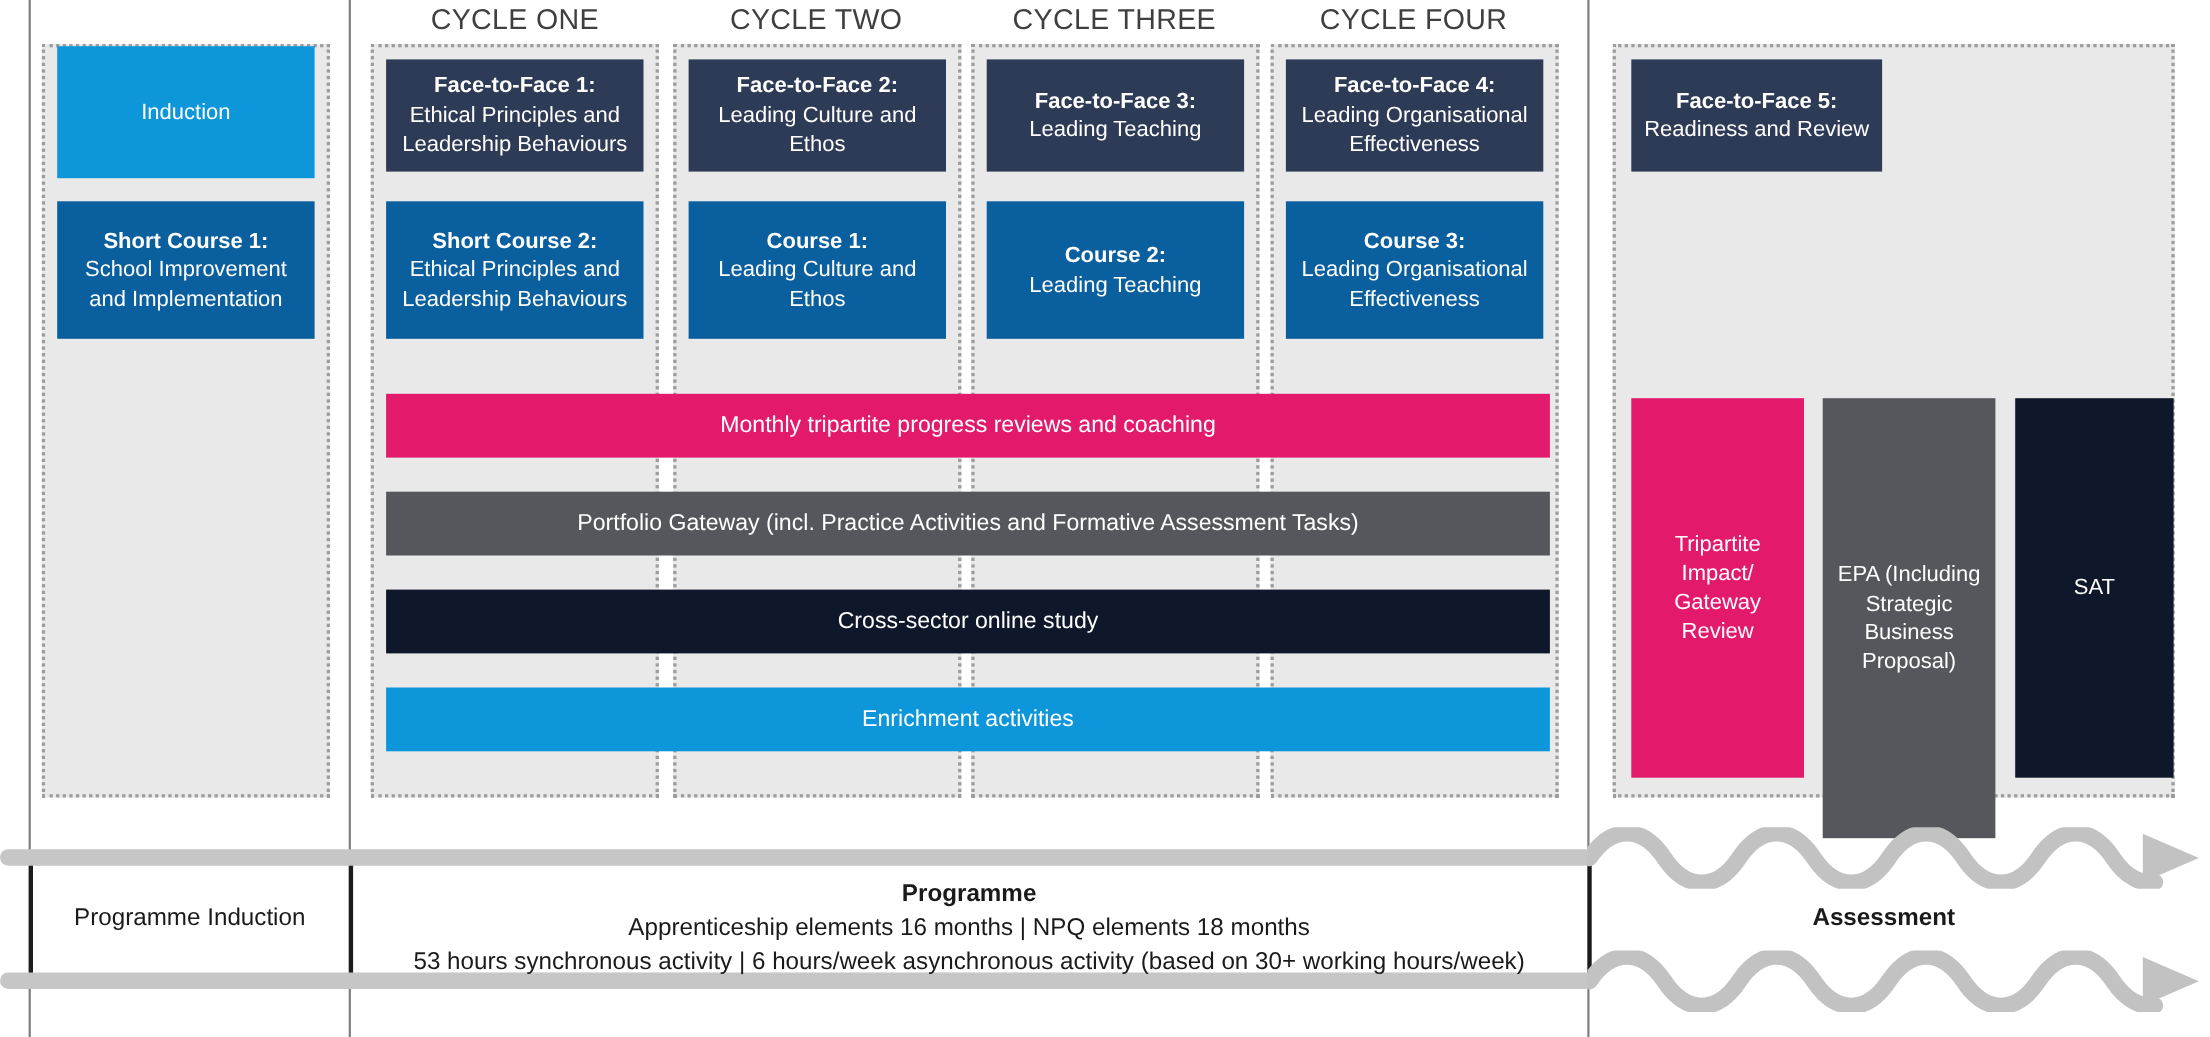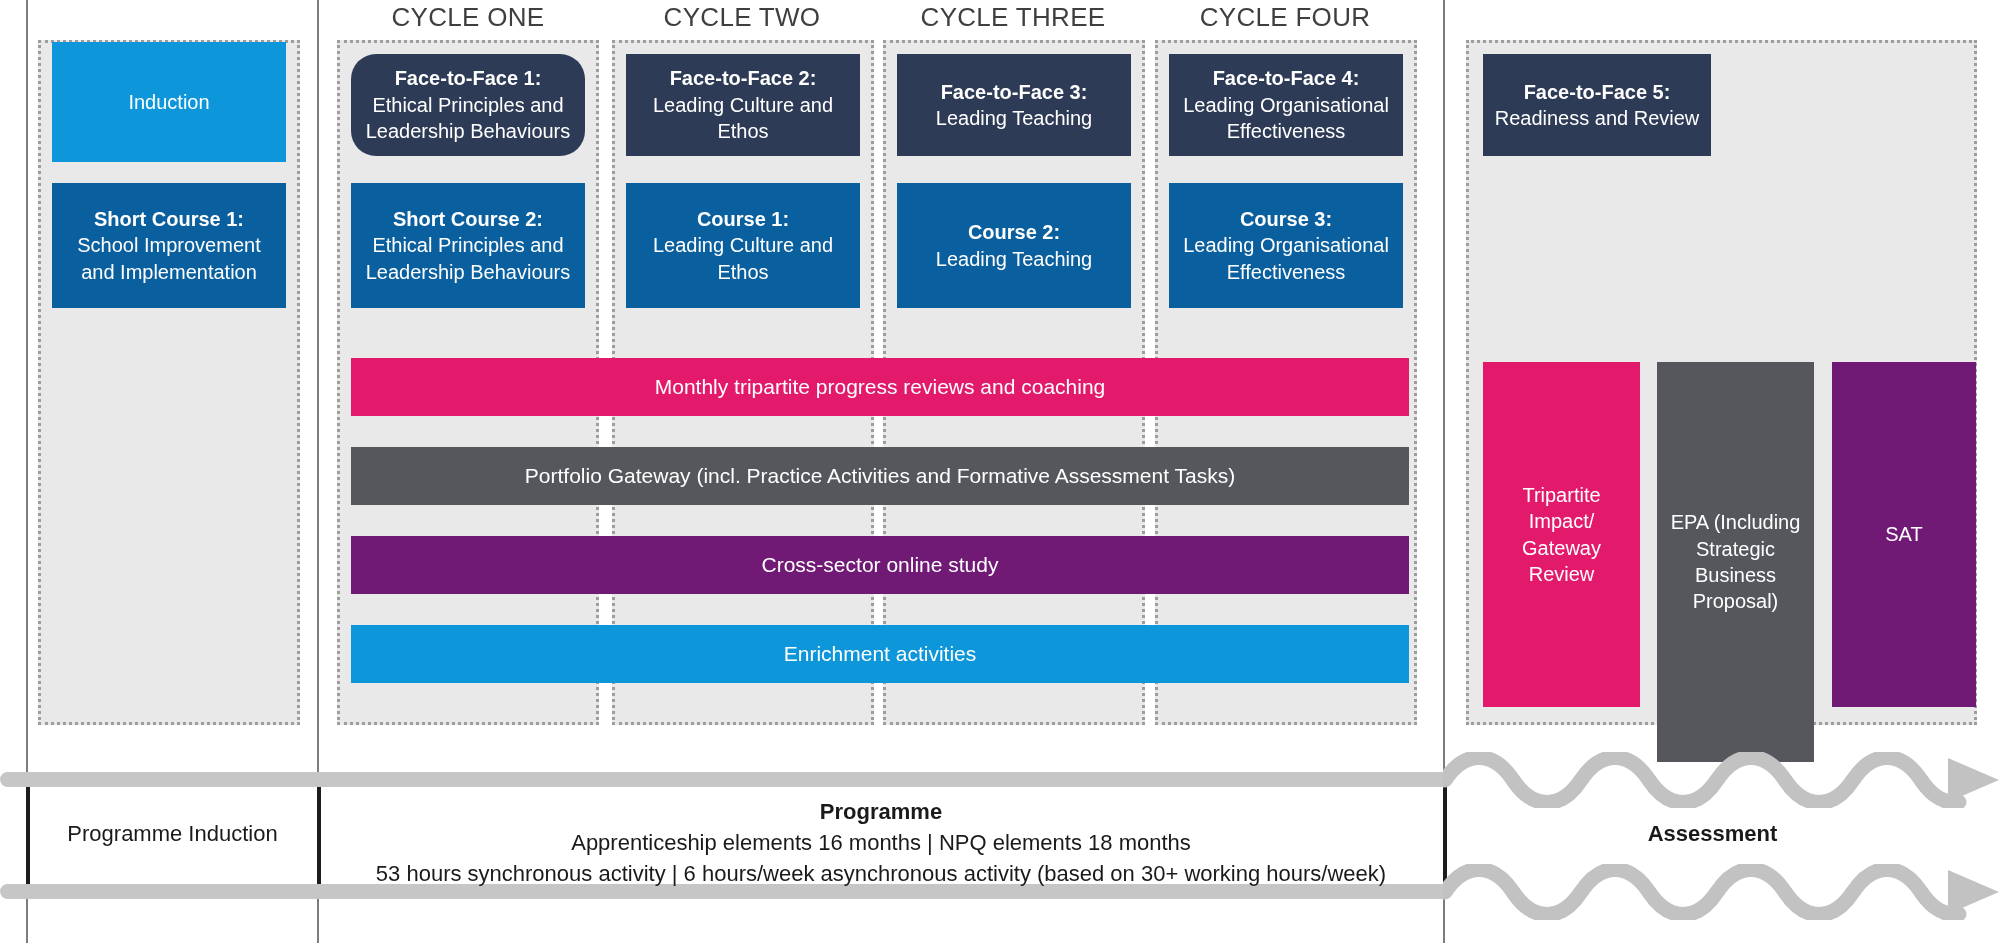--- a/index.html
+++ b/index.html
@@ -46,21 +46,21 @@
     padding:4px 6px;
   }
   .tile .ttl{font-weight:700;}
   .tile span{display:block;}
 
   .navy{background:#2e3b56;}
   .blue{background:#0a5f9e;}
   .lightblue{background:#0d96da;}
   .pink{background:#e3196b;}
   .grey{background:#55575c;}
-  .cyan{background:#701a75;}
+  .cyan{background:#0f172a;}
 
   
   .strip{
     position:absolute;
     display:flex;align-items:center;justify-content:center;
     color:#ffffff;font-size:21px;text-align:left;
   }
 
   
   .vrule-thin{position:absolute;width:2px;background:#7d7d7d;}
@@ -94,21 +94,21 @@
   <div class="tile lightblue" style="left:52px;top:42px;width:234px;height:120px;">
     <span>Induction</span>
   </div>
 
   <div class="tile blue" style="left:52px;top:183px;width:234px;height:125px;flex-direction:column;">
     <span class="ttl">Short Course 1:</span>
     <span>School Improvement and Implementation</span>
   </div>
 
   <div class="dotbox" style="left:337px;top:40px;width:262px;height:685px;"></div>
-  <div class="tile navy" style="left:351px;top:54px;width:234px;height:102px;flex-direction:column;border-radius:25px;">
+  <div class="tile navy" style="left:351px;top:54px;width:234px;height:102px;flex-direction:column;">
     <span class="ttl">Face-to-Face 1:</span>
     <span>Ethical Principles and Leadership Behaviours</span>
   </div>
   <div class="tile blue" style="left:351px;top:183px;width:234px;height:125px;flex-direction:column;">
     <span class="ttl">Short Course 2:</span>
     <span>Ethical Principles and Leadership Behaviours</span>
   </div>
 
   <div class="dotbox" style="left:612px;top:40px;width:262px;height:685px;"></div>
   <div class="tile navy" style="left:626px;top:54px;width:234px;height:102px;flex-direction:column;">

